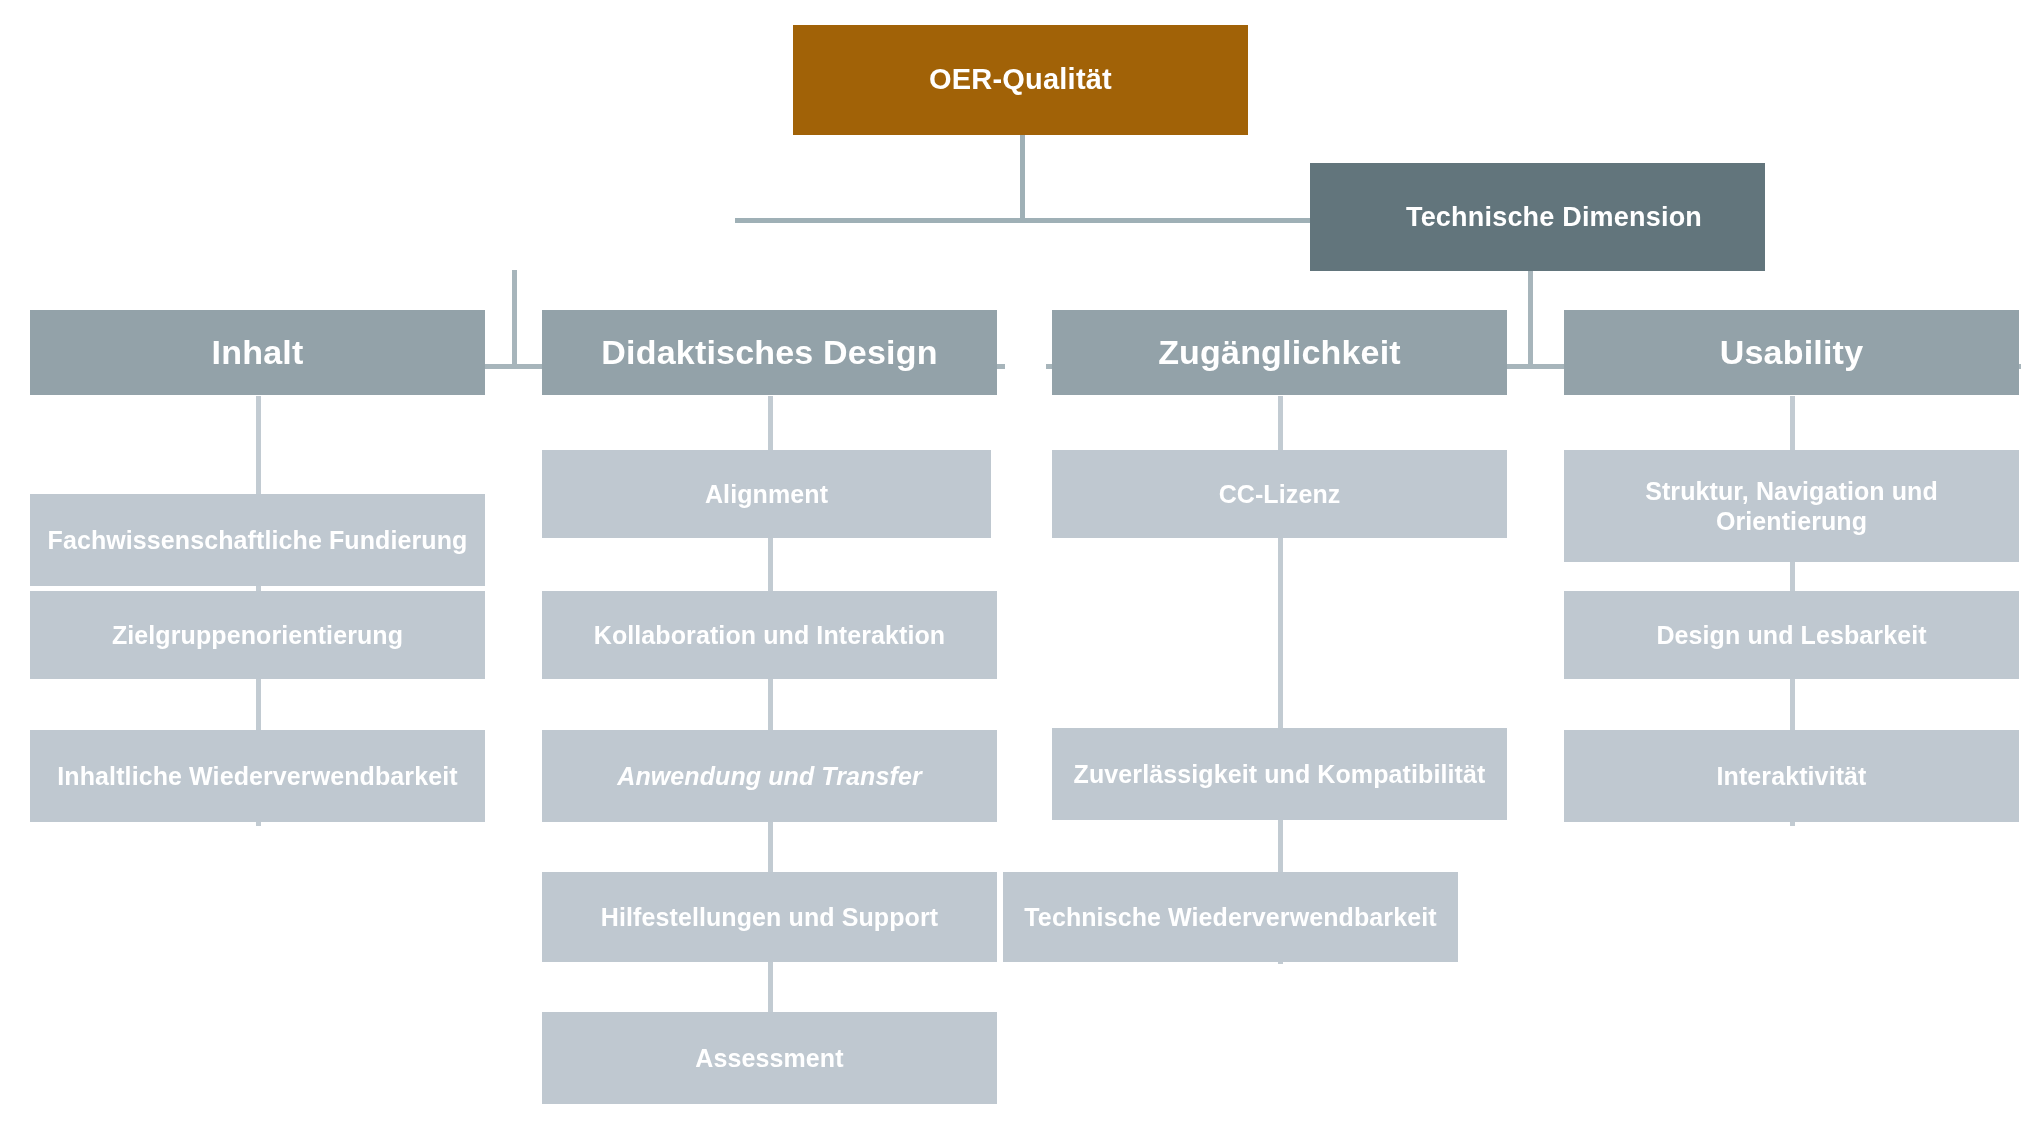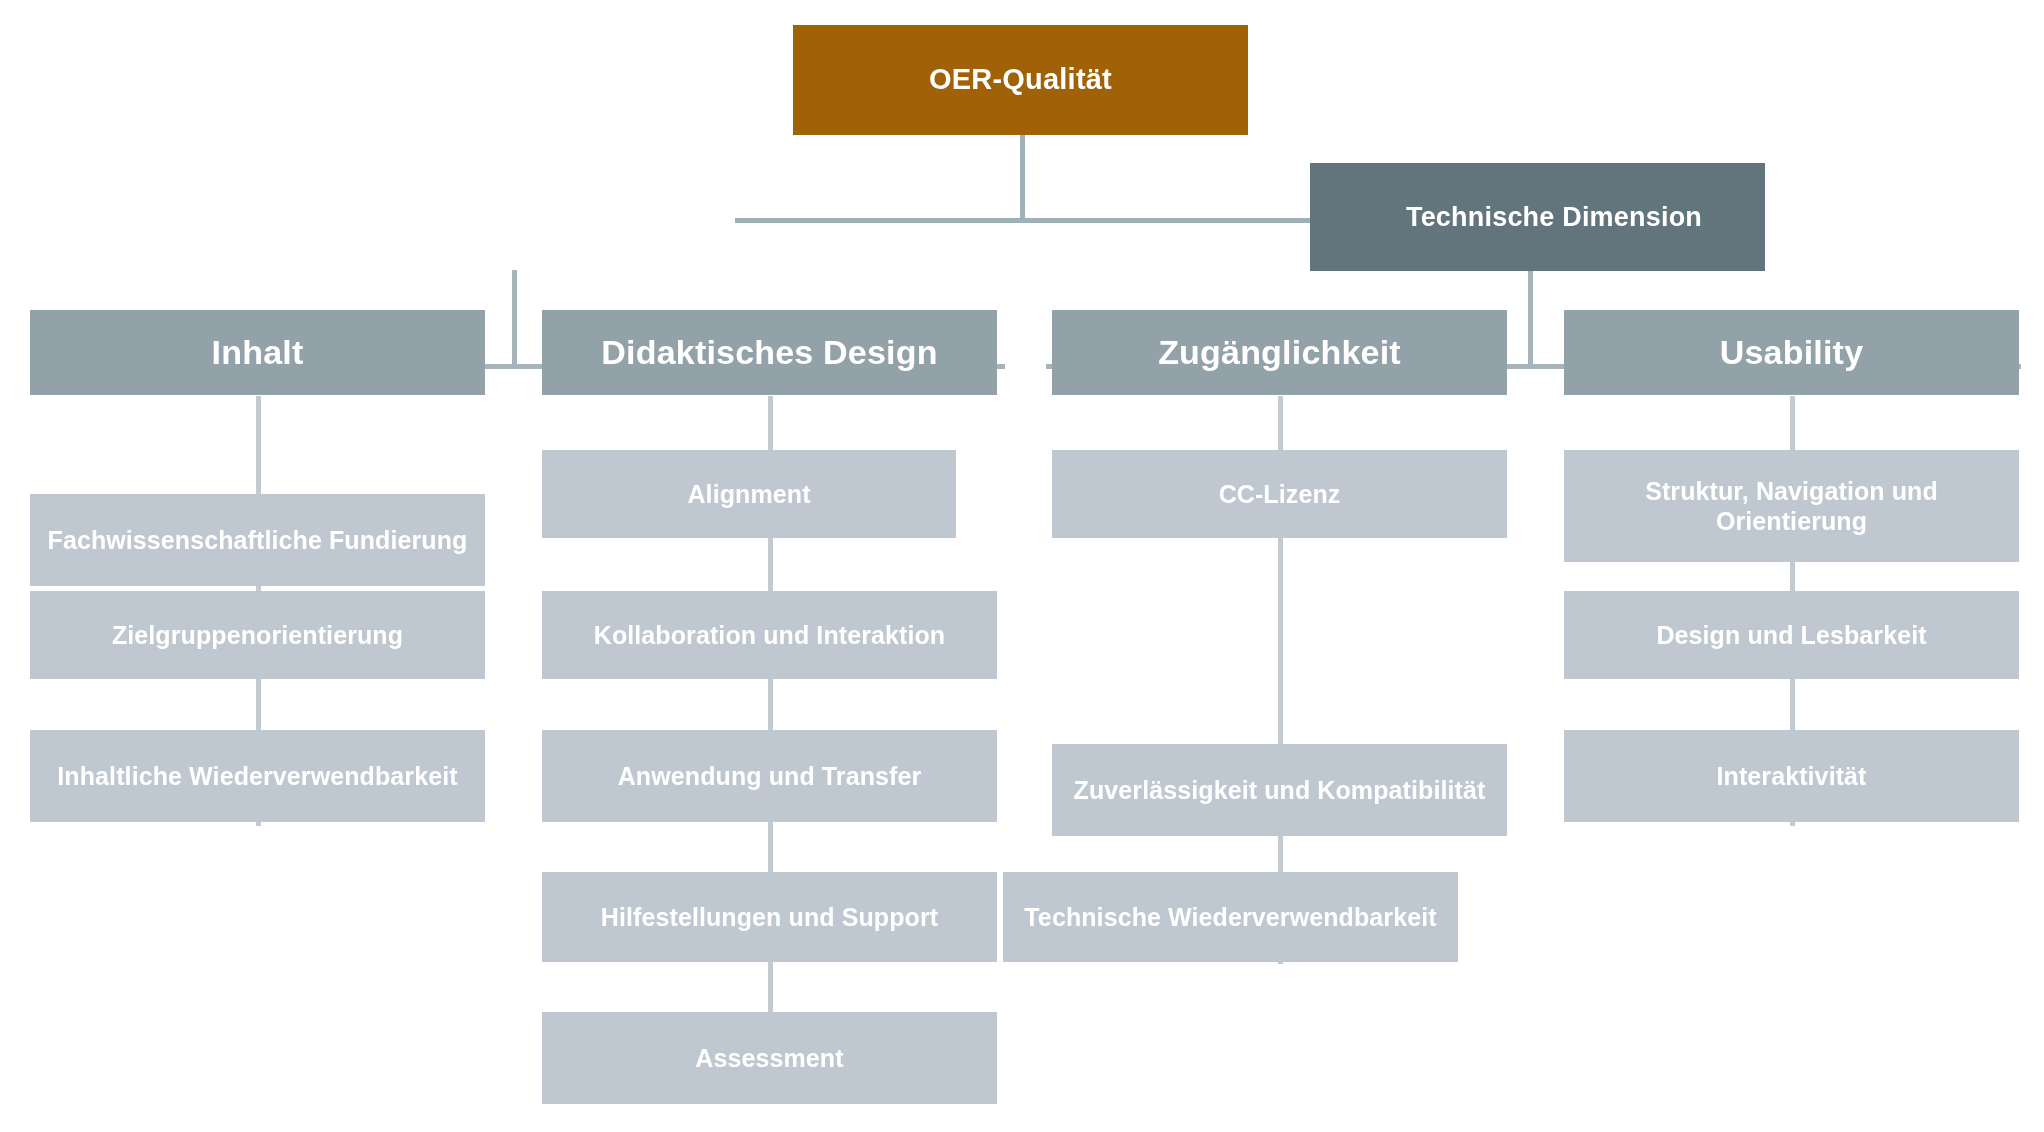--- a/index.html
+++ b/index.html
@@ -90,40 +90,40 @@
   <div class="node lvl4" style="left:30px; top:450px; width:455px; height:92px;margin-top:44px;">
     <span>Fachwissenschaftliche Fundierung</span>
   </div>
   <div class="node lvl4" style="left:30px; top:591px; width:455px; height:88px;">
     <span>Zielgruppenorientierung</span>
   </div>
   <div class="node lvl4" style="left:30px; top:730px; width:455px; height:92px;">
     <span>Inhaltliche Wiederverwendbarkeit</span>
   </div>
 
-  <div class="node lvl4" style="left:542px; top:450px; width:414px; height:88px;">
+  <div class="node lvl4" style="left:542px; top:450px; width:449px; height:88px;">
     <span>Alignment</span>
   </div>
   <div class="node lvl4" style="left:542px; top:591px; width:455px; height:88px;">
     <span>Kollaboration und Interaktion</span>
   </div>
-  <div class="node lvl4" style="left:542px; top:730px; width:455px; height:92px;">
+  <div class="node lvl4" style="left:542px; top:730px; width:455px; height:92px;font-style:italic;">
     <span>Anwendung und Transfer</span>
   </div>
   <div class="node lvl4" style="left:542px; top:872px; width:455px; height:90px;">
     <span>Hilfestellungen und Support</span>
   </div>
   <div class="node lvl4" style="left:542px; top:1012px; width:455px; height:92px;">
     <span>Assessment</span>
   </div>
 
   <div class="node lvl4" style="left:1052px; top:450px; width:455px; height:88px;">
     <span>CC-Lizenz</span>
   </div>
-  <div class="node lvl4" style="left:1052px; top:744px; width:455px; height:92px;">
+  <div class="node lvl4" style="left:1052px; top:728px; width:455px; height:92px;">
     <span>Zuverlässigkeit und Kompatibilität</span>
   </div>
   <div class="node lvl4" style="left:1003px; top:872px; width:455px; height:90px;text-align:center;">
     <span>Technische Wiederverwendbarkeit</span>
   </div>
 
   <div class="node lvl4" style="left:1564px; top:450px; width:455px; height:112px;">
     <span>Struktur, Navigation und Orientierung</span>
   </div>
   <div class="node lvl4" style="left:1564px; top:591px; width:455px; height:88px;">

